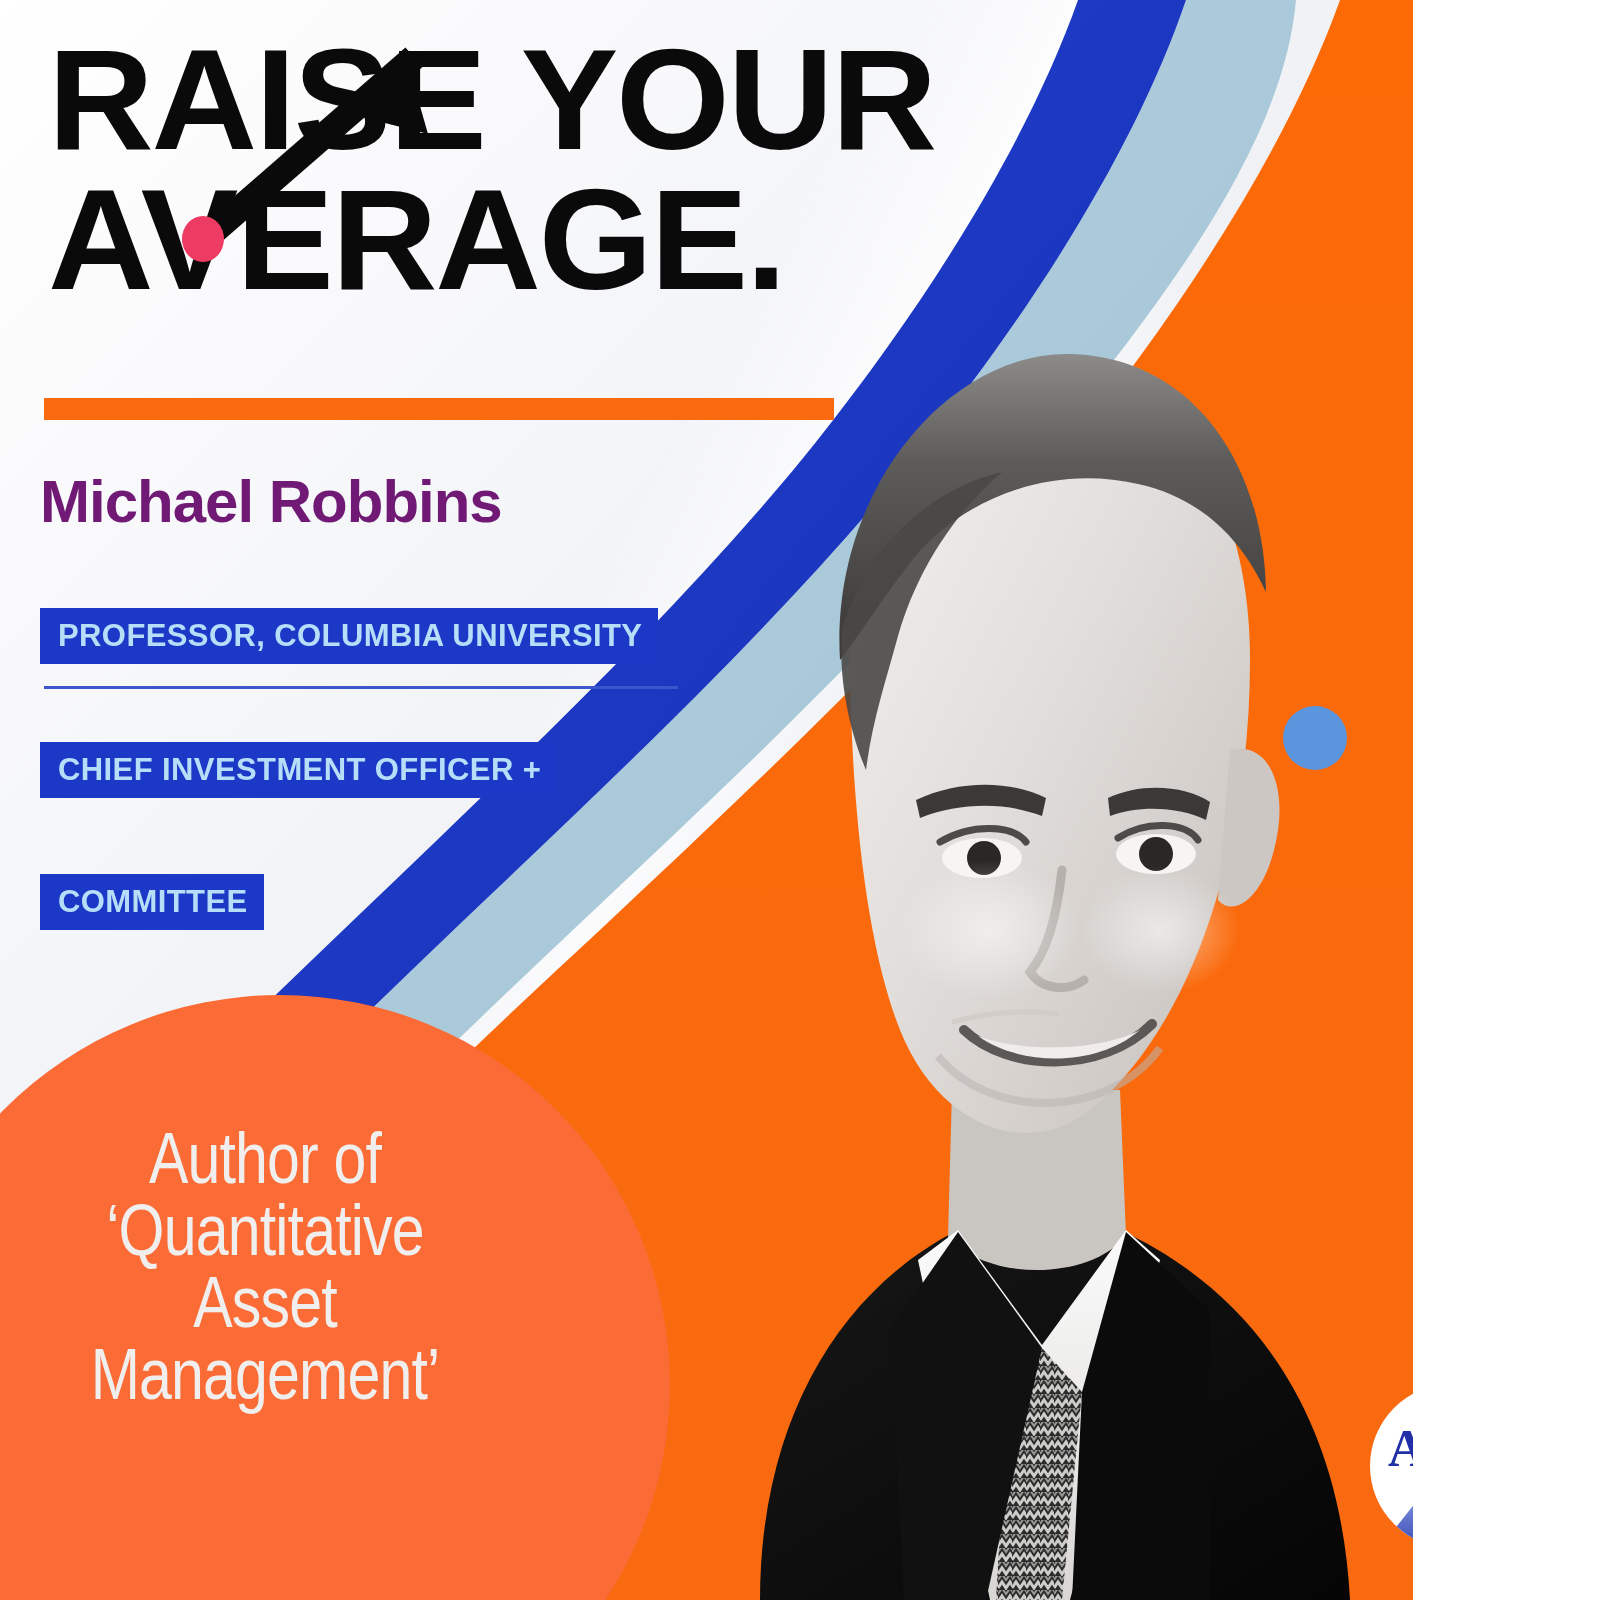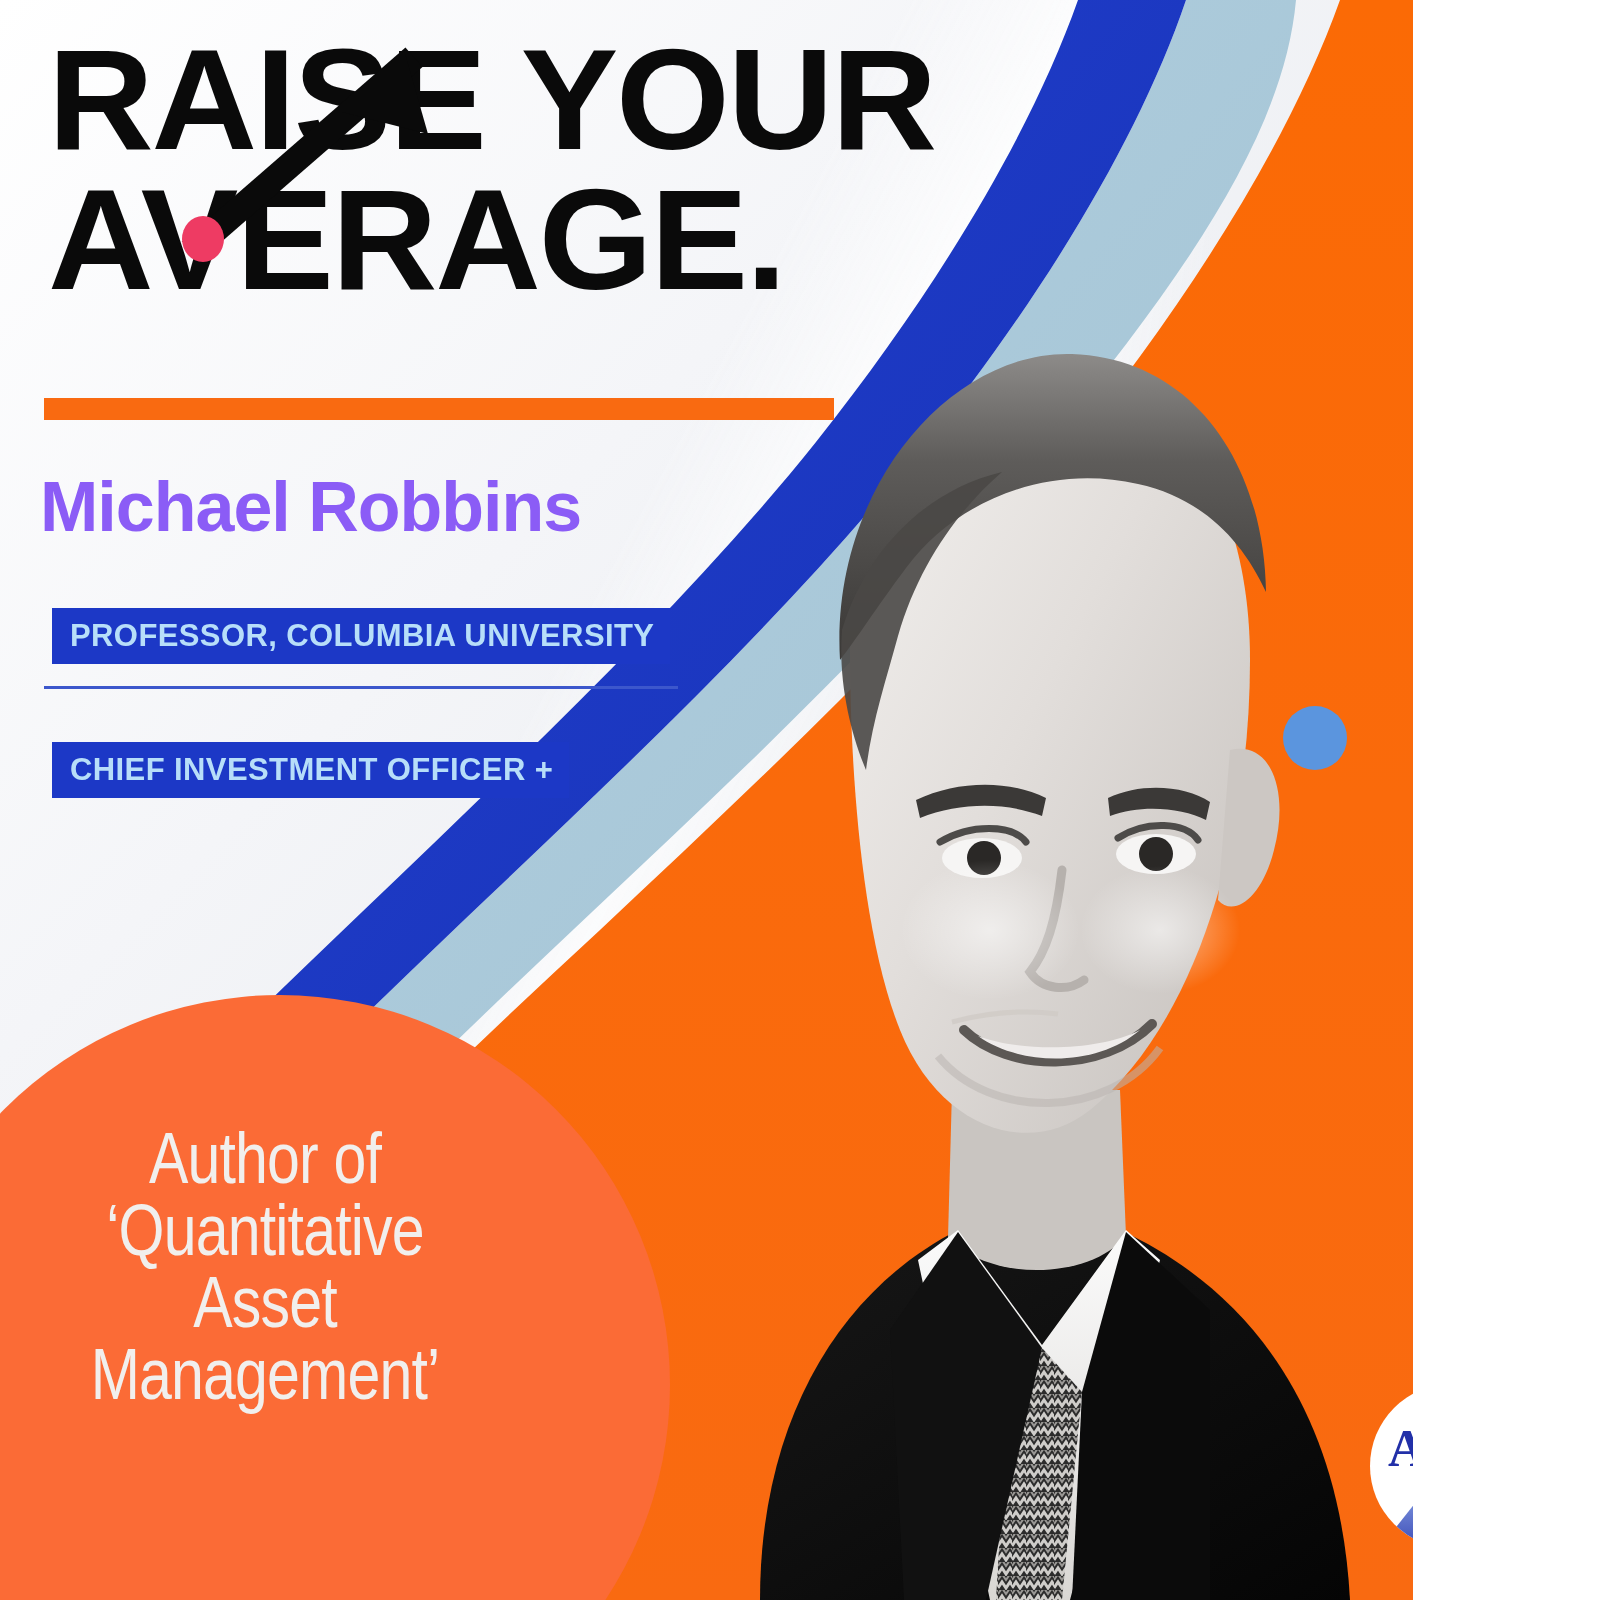--- a/index.html
+++ b/index.html
@@ -94,39 +94,38 @@
     left: 44px; top: 398px;
     width: 790px; height: 22px;
     background: #f96a11;
   }
 
   
   .name {
     position: absolute;
     left: 40px; top: 472px;
     font-weight: bold;
-    font-size: 70px;
+    font-size: 60px;
     line-height: 1;
-    color: #8b5cf6;
+    color: #701a75;
     letter-spacing: -1px;
     white-space: nowrap;
   }
 
   
   .badge {
     display: inline-block;
     background: #1c38c6;
     color: #b7def9;
     font-weight: bold;
     font-size: 31px;
     letter-spacing: 0.4px;
     padding: 12px 16px 13px 18px;
     line-height: 1;
     white-space: nowrap;
-    margin-left: 12px;
   }
   .badge-row { position: absolute; }
   #badge-prof { left: 40px; top: 608px; }
   .divider-blue {
     position: absolute;
     left: 44px; top: 686px;
     width: 634px; height: 3px;
     background: #3c57cc;
   }
   #badge-cio  { left: 40px; top: 742px; text-align: right; }
@@ -336,20 +335,23 @@
 
   <div class="name">Michael Robbins</div>
 
   <div class="badge-row" id="badge-prof">
     <span class="badge">PROFESSOR, COLUMBIA UNIVERSITY</span>
   </div>
   <div class="divider-blue"></div>
   <div class="badge-row" id="badge-cio">
     <span class="badge">CHIEF INVESTMENT OFFICER +</span>
   </div>
+  <div class="badge-row" id="badge-comm">
+    <span class="badge">COMMITTEE</span>
+  </div>
 
   <div class="orange-circle"></div>
   <div class="author-text">
     <span class="ln">Author of</span>
     <span class="ln">‘Quantitative</span>
     <span class="ln">Asset</span>
     <span class="ln">Management’</span>
   </div>
 
   <div class="logo">

